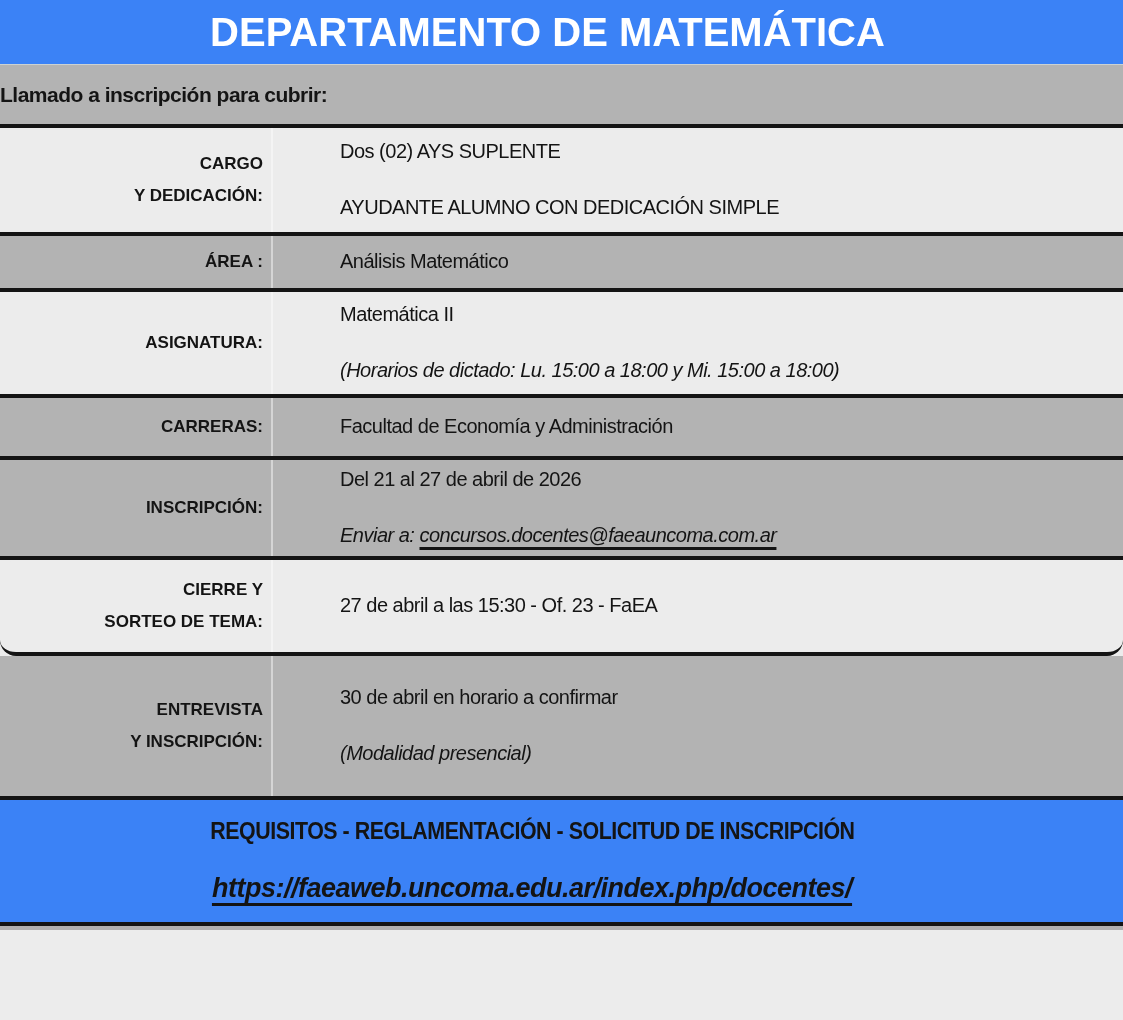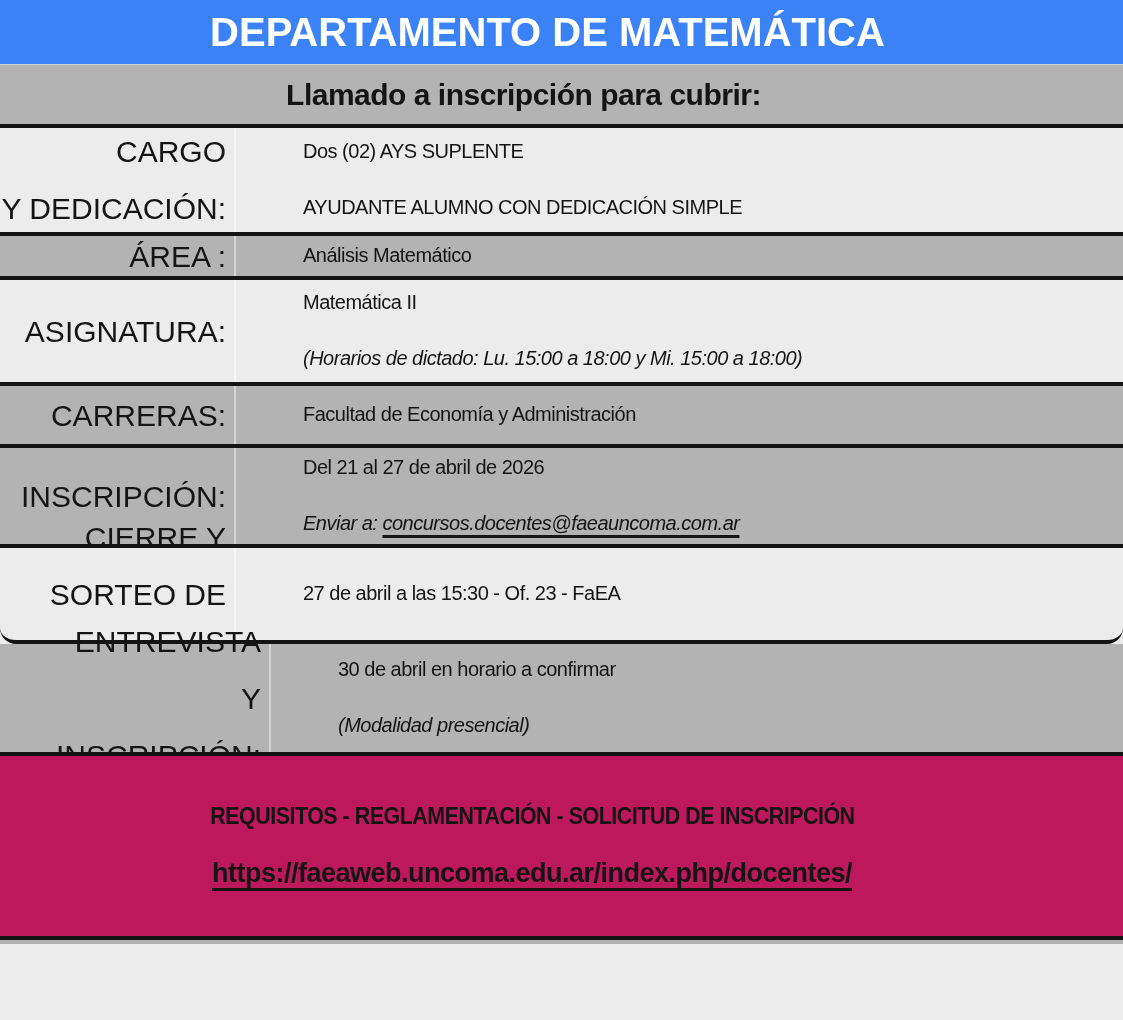--- a/index.html
+++ b/index.html
@@ -17,70 +17,71 @@
     display:flex; align-items:center; justify-content:center;
     font-size:40px; font-weight:bold; letter-spacing:0px;
     padding-right:28px;
   }
 
   
   .subheader {
     height:64px; background:#b3b3b3;
     border-top:1px solid #ccd2d2;
     border-bottom:4px solid #141414;
-    display:flex; align-items:center; justify-content:center;
-    font-size:30px; font-weight:bold; letter-spacing:-0.5px;
+    display:flex; align-items:center; justify-content:flex-start;
+    font-size:21px; font-weight:bold; letter-spacing:-0.5px;
     padding-right:76px;
   }
 
   
   .row { display:flex; border-bottom:4px solid #141414; }
   .row.light { background:#ececec; }
   .row.gray  { background:#b3b3b3; }
   .row-cargo        { height:108px; }
-  .row-area         { height:44px;justify-content:center;  }
+  .row-area         { height:56px;justify-content:center;  }
   .row-asignatura   { height:106px; }
   .row-carreras     { height:62px;  }
   .row-localizacion { height:56px;  }
   .row-inscripcion  { height:100px; }
   .row-cierre       { height:96px;border-radius:16px;  }
-  .row-entrevista   { height:112px;padding-left:35px; }
+  .row-entrevista   { height:144px; }
 
   .label-cell {
     width:236px; flex:0 0 236px;
     display:flex; flex-direction:column; justify-content:center;
     text-align:right; padding-right:8px;
-    font-weight:normal; font-size:30px; line-height:1.9;
+    font-weight:bold; font-size:17px; line-height:1.9;
     border-right:2px solid rgba(255,255,255,0.45);
+    margin-left:37px;
   }
   .value-cell {
     flex:1 1 auto;
     display:flex; flex-direction:column; justify-content:center;
     padding-left:67px; padding-right:20px;
     font-size:20px; letter-spacing:-0.5px; line-height:1.18;
   }
   .value-cell .line + .line { margin-top:32px; }
   .italic { font-style:italic; }
   .email-link {
     font-style:italic; color:#141414; cursor:pointer;
     text-decoration:underline; text-decoration-thickness:2.5px; text-underline-offset:5px;
   }
 
   
   .footer {
-    height:180px; background:#be185d;
+    height:122px; background:#3b82f6;
     display:flex; flex-direction:column; align-items:center; justify-content:center;
     gap:28px; padding-right:78px;padding-left:19px;
   }
   .footer-req {
     font-weight:bold; font-size:23px; letter-spacing:-0.5px;
     transform:scaleX(0.93); transform-origin:center;
   }
   .footer-url {
-    font-weight:bold; font-size:27px; letter-spacing:-0.5px;
+    font-weight:bold; font-style:italic; font-size:27px; letter-spacing:-0.5px;
     color:#141414; cursor:pointer;
     text-decoration:underline; text-decoration-thickness:2.5px; text-underline-offset:6px;text-align:center;
   }
 
   .bottom-line  { height:4px; background:#141414; }
   .bottom-strip { height:4px; background:#b0b0b0; }
 </style>
 </head>
 <body>
 

